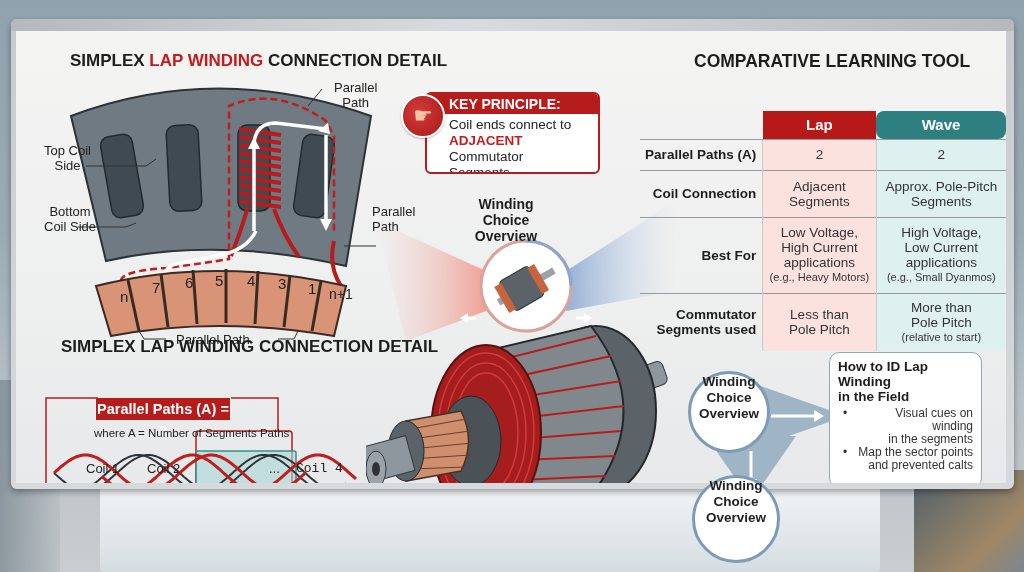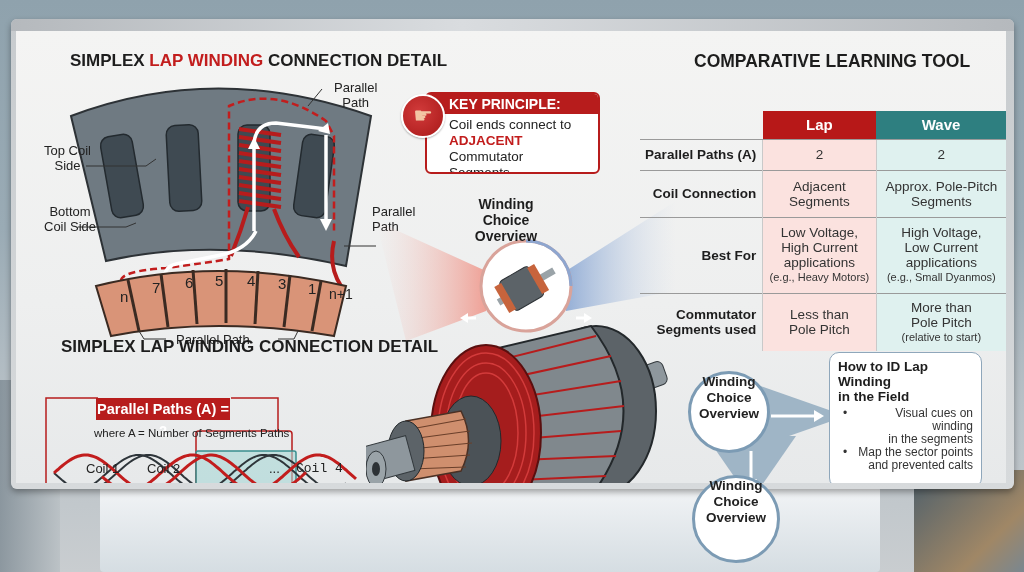--- a/index.html
+++ b/index.html
@@ -48,21 +48,21 @@
     position:absolute; left:401px; top:94px; width:44px; height:44px; border-radius:50%;
     background: radial-gradient(circle at 40% 40%,#d23b3b,#a81818);
     border:2px solid #fff; box-shadow:0 1px 2px rgba(0,0,0,.3);
     display:flex; align-items:center; justify-content:center; font-size:22px; color:#f3c6a4;
   }
   
   .cmp-table { position:absolute; left:624px; top:80px; border-collapse:collapse; }
   .cmp-table td, .cmp-table th { font-size:13.5px; text-align:center; vertical-align:middle; line-height:15px;margin-top:8px; }
   .cmp-table th { color:#fff; font-weight:700; font-size:15px; height:28px; }
   .th-lap { background:#b71818; width:115px; }
-  .th-wave { background:#2e7f80; width:132px; }
+  .th-wave { background:#2e7f80; width:132px;border-radius:8px; }
   .row-h { text-align:right !important; font-weight:700; color:#1d1d1d; padding-right:6px; width:124px; }
   .c-lap { background:#fbe2df; color:#333; border-left:1px solid #c9c9c9; }
   .c-wave { background:#dff1ef; color:#333; border-left:1px solid #c9c9c9; }
   .cmp-table tr.r td { border-top:1px solid #9a9a9a; }
   .small { font-size:11px; }
   
   .circle {
     position:absolute; border-radius:50%; background:#fff; border:3px solid #7c9bb4;
     display:flex; align-items:flex-start; justify-content:center; text-align:center;
     font-weight:700; font-size:13.5px; color:#222; line-height:16px;

